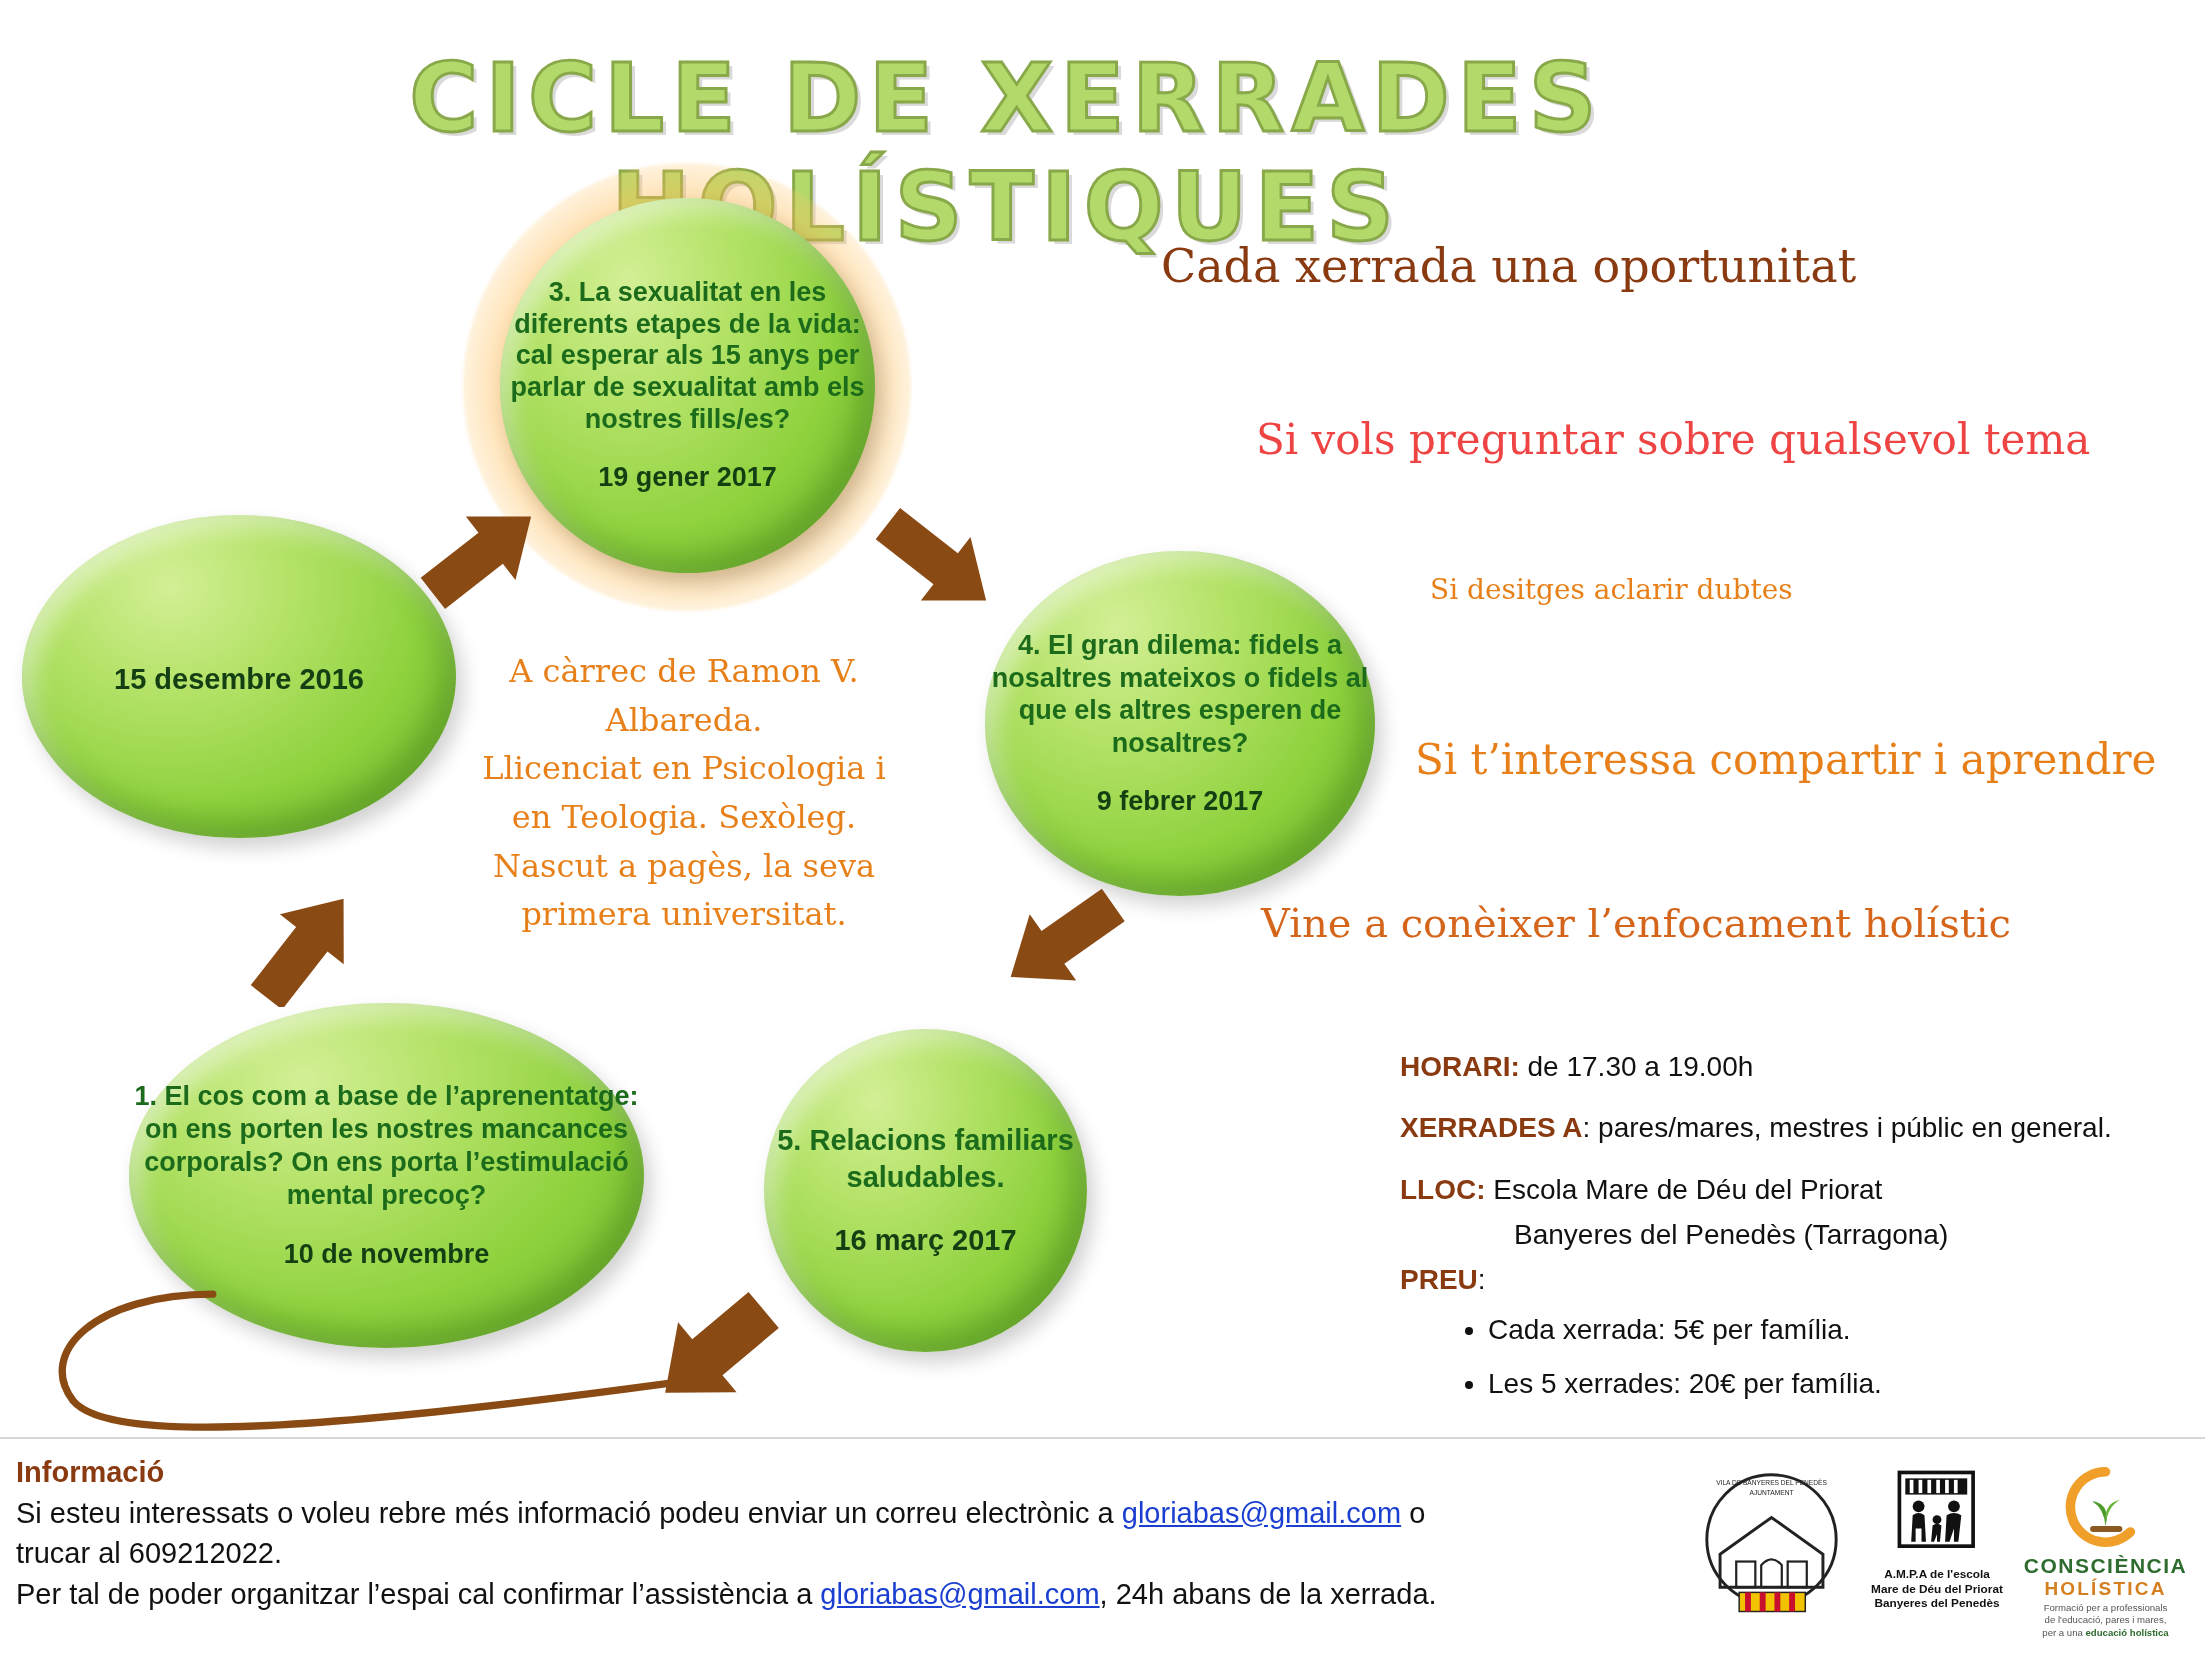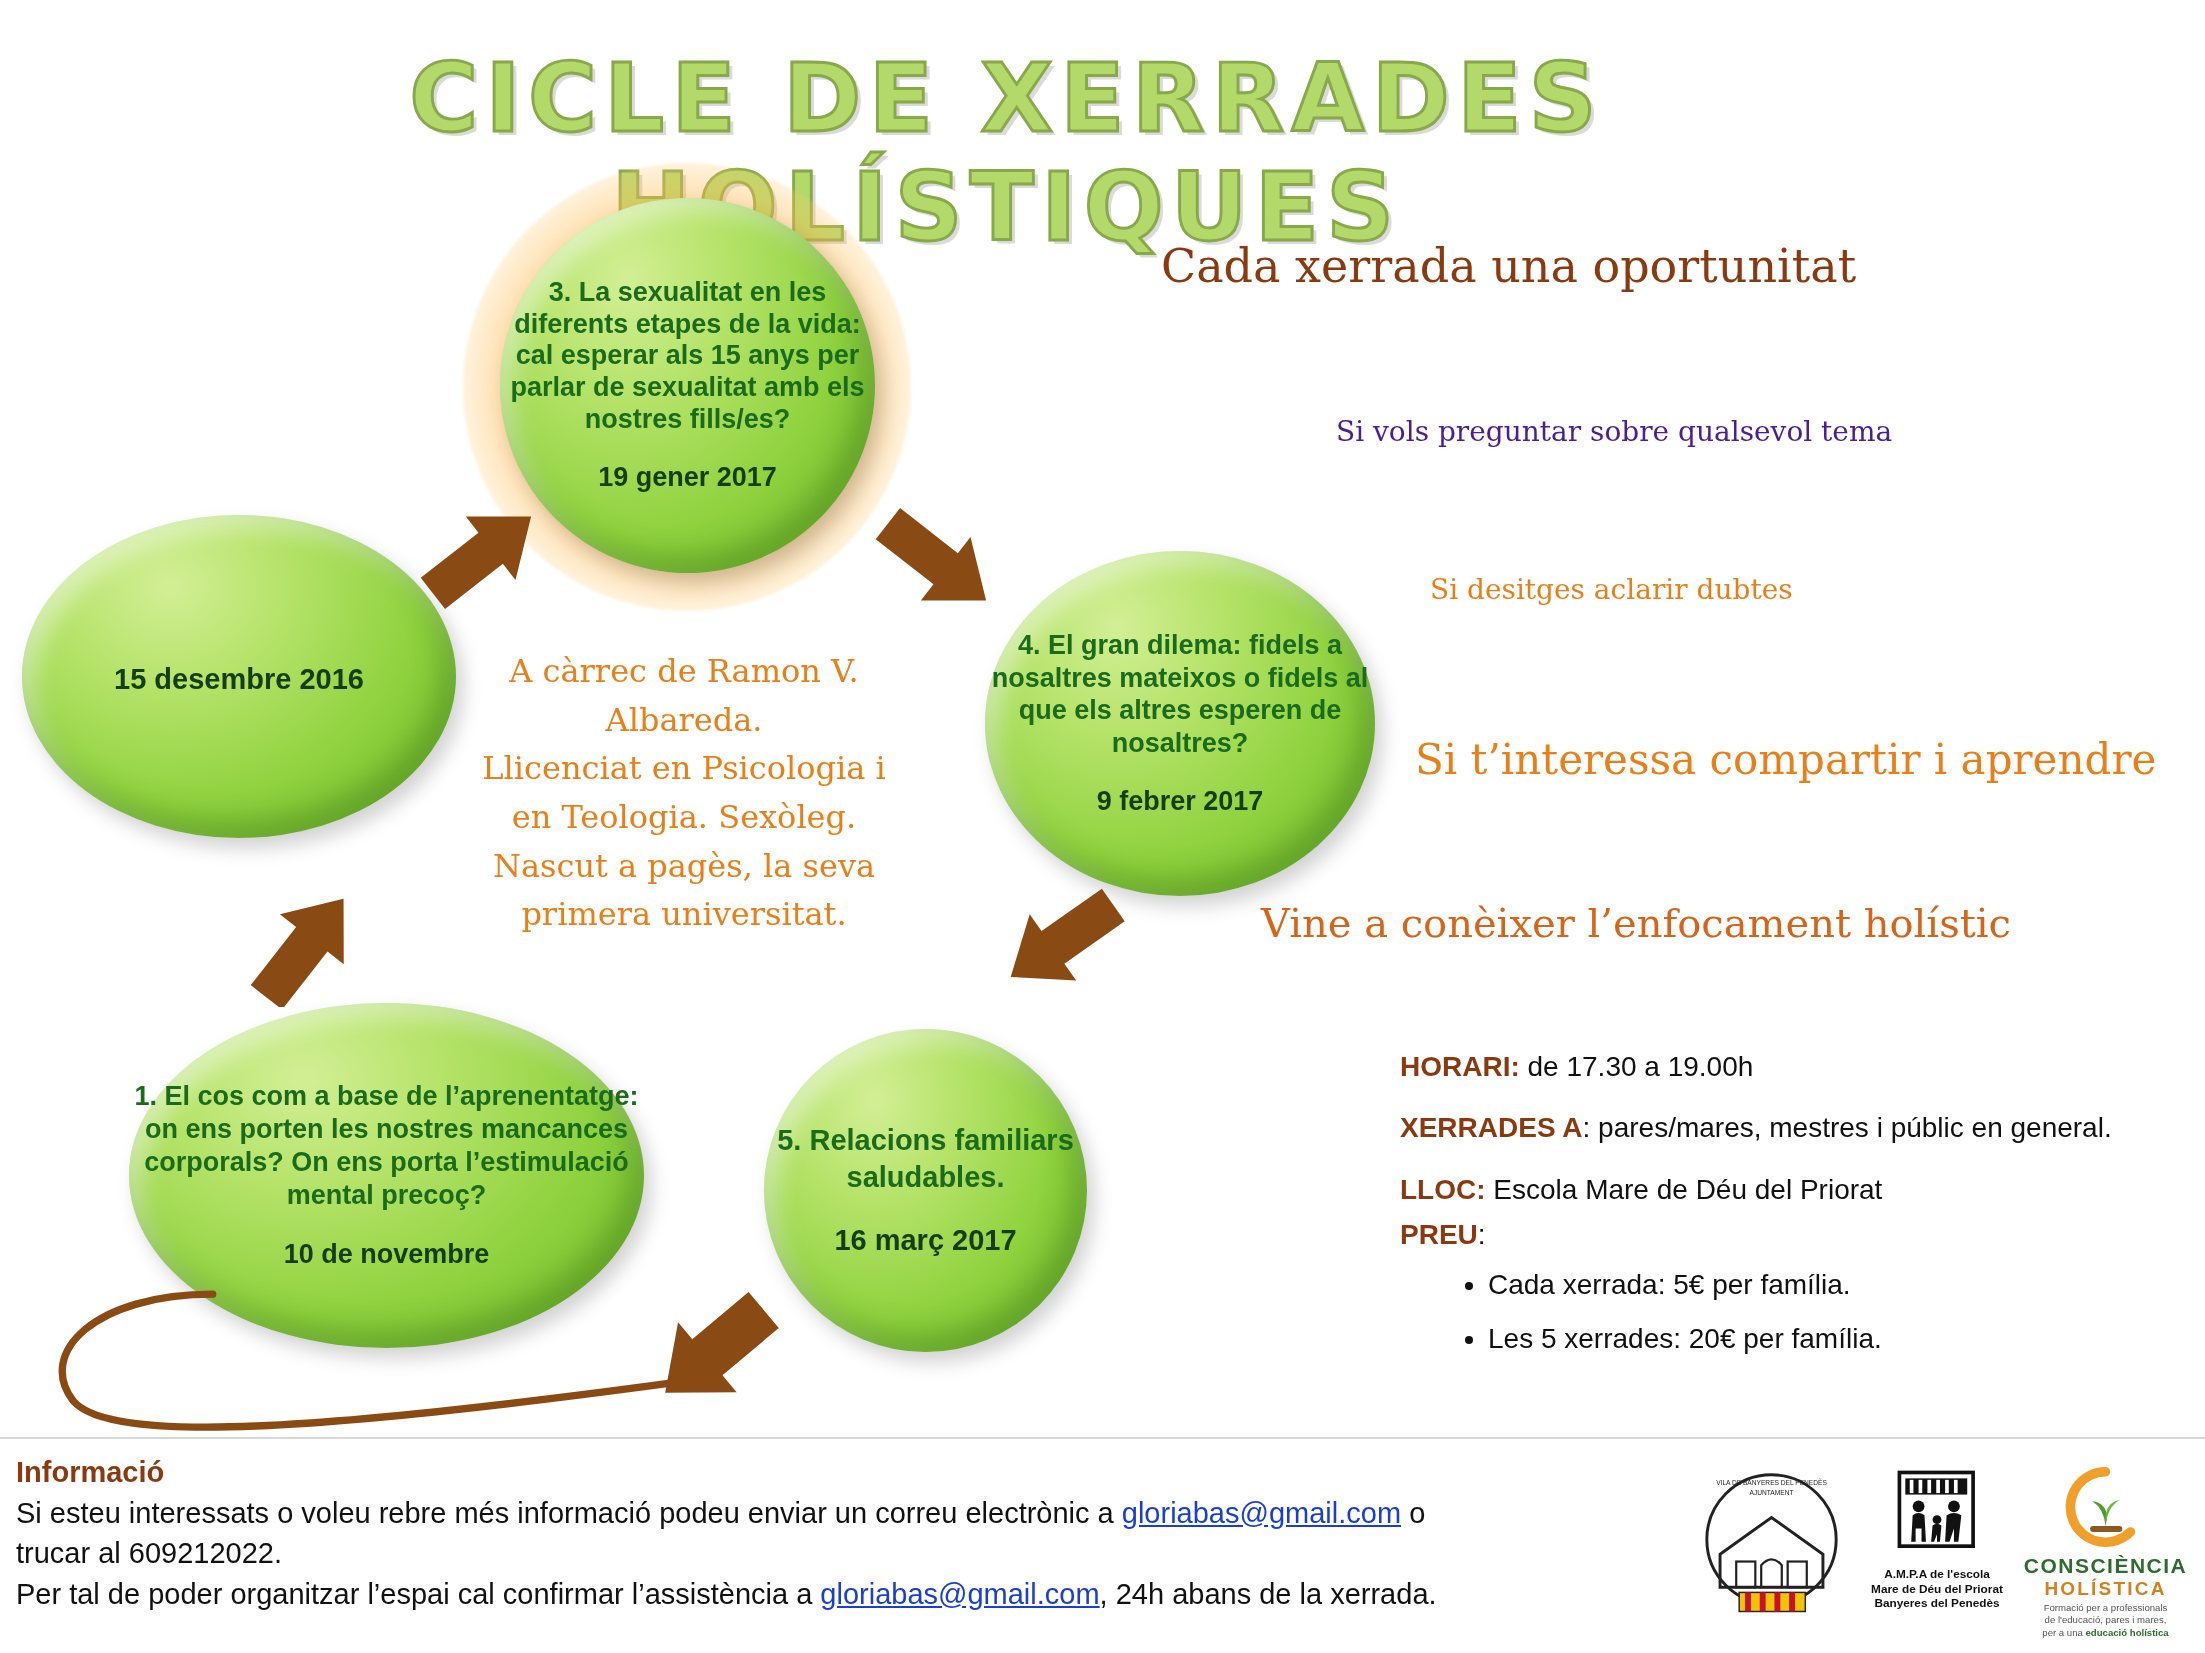--- a/index.html
+++ b/index.html
@@ -77,21 +77,21 @@
     line-height:1.52;
   }
 
   
   .slogan{
     position:absolute;
     font-family:"DejaVu Serif", serif;
     white-space:nowrap;
   }
   #s0{ left:1161px; top:239px; font-size:46px; color:#8a3a11;}
-  #s1{ left:1336px; top:415px; font-size:28px; color:#4c1d95;}
+  #s1{ left:1256px; top:415px; font-size:42px; color:#ef4444;}
   #s2{ left:1430px; top:573px; font-size:28px; color:#e8801a;}
   #s3{ left:1415px; top:735px;font-size:42px; color:#e8801a;}
   #s4{ left:1261px; top:900px;font-size:40px; color:#d4651a;}
 
   
   .details{
     position:absolute;
     left:1400px; top:1044px; width:779px;
     color:#111;
     font-size:28px;
@@ -222,20 +222,21 @@
     <span class="lbl">HORARI:</span>
     <span>de 17.30 a 19.00h</span>
   </div>
   <div class="row">
     <span class="lbl">XERRADES A</span><span>:  pares/mares, mestres i públic en general.</span>
   </div>
   <div>
     <span class="lbl">LLOC:</span>
     <span>Escola Mare de Déu del Priorat</span>
   </div>
+  <div class="indent">Banyeres del Penedès (Tarragona)</div>
   <div>
     <span class="lbl">PREU</span><span>:</span>
   </div>
   <ul class="bullets">
     <li>Cada xerrada: 5€ per família.</li>
     <li>Les 5 xerrades: 20€ per família.</li>
   </ul>
 </div>
 
 <div class="footer-sep"></div>

